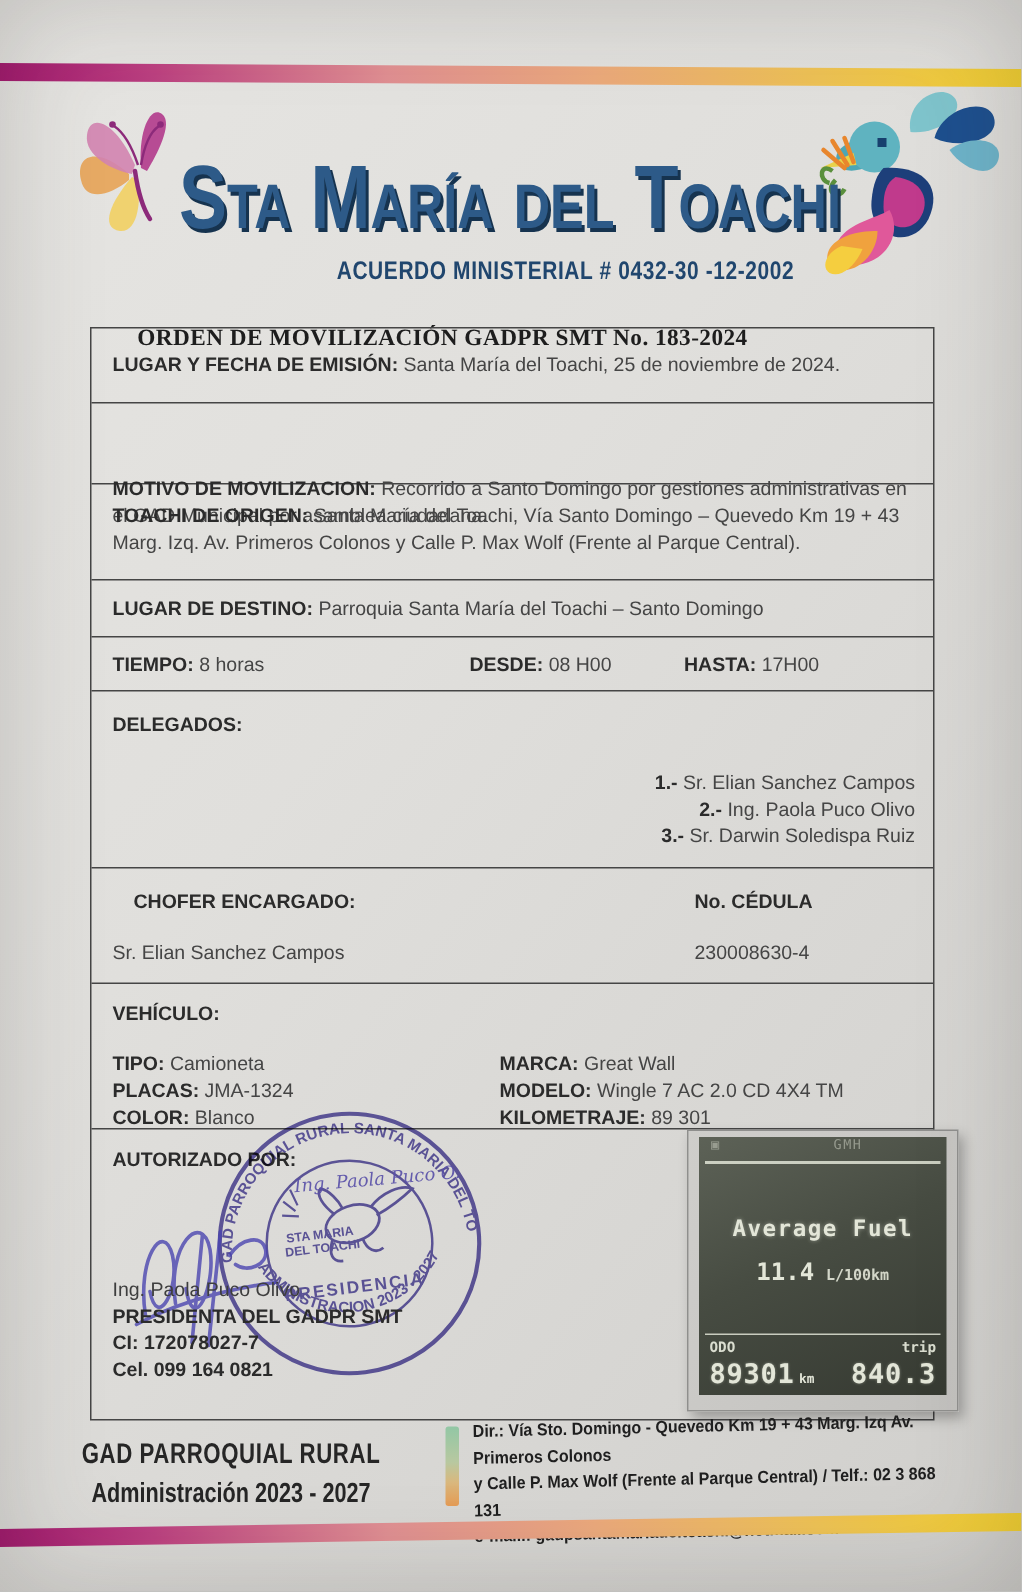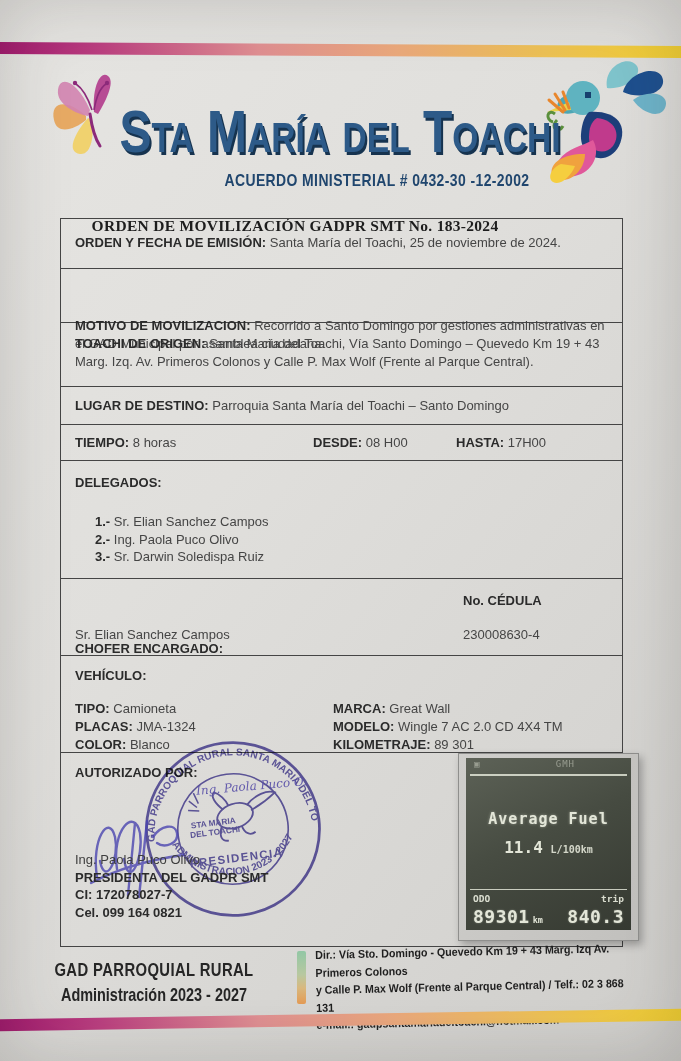--- a/index.html
+++ b/index.html
@@ -107,21 +107,21 @@
   </svg>
 
   <div class="logo-title">Sta María del Toachi</div>
   <div class="acuerdo">ACUERDO MINISTERIAL # 0432-30 -12-2002</div>
   <div class="doc-title">ORDEN DE MOVILIZACIÓN GADPR SMT No. 183-2024</div>
 
   <div class="form-table">
 
     <div class="trow pad" style="height:50px;">
       <div class="abs" style="top:16px;left:14px;right:10px;">
-        <b>ORDEN Y FECHA DE EMISIÓN:</b>
+        <b>LUGAR Y FECHA DE EMISIÓN:</b>
         <span>Santa María del Toachi, 25 de noviembre de 2024.</span>
       </div>
     </div>
 
     <div class="trow" style="height:54px;">
       <div class="abs" style="top:12px;left:14px;right:12px;line-height:17.5px;margin-top:36px;">
         <b>MOTIVO DE MOVILIZACION:</b>
         <span>Recorrido a Santo Domingo por gestiones administrativas en el GAD Municipal por asamblea ciudadana.</span>
       </div>
     </div>
@@ -148,31 +148,31 @@
       <div class="abs" style="top:10px;left:252px;">
         <b>DESDE:</b>
         <span>08 H00</span>
       </div>
       <div class="abs" style="top:10px;left:395px;">
         <b>HASTA:</b>
         <span>17H00</span>
       </div>
     </div>
 
-    <div class="trow" style="height:118px;">
+    <div class="trow" style="height:118px;text-align:right;">
       <div class="abs lbl" style="top:14px;left:14px;">DELEGADOS:</div>
       <div class="abs" style="top:52px;left:14px;right:12px;margin-left:20px;">
         <div class="list-line"><b>1.-</b> <span>Sr. Elian Sanchez Campos</span></div>
         <div class="list-line"><b>2.-</b> <span>Ing. Paola Puco Olivo</span></div>
         <div class="list-line"><b>3.-</b> <span>Sr. Darwin Soledispa Ruiz</span></div>
       </div>
     </div>
 
     <div class="trow" style="height:77px;">
-      <div class="abs lbl" style="top:14px;left:14px;margin-top:48px;">CHOFER ENCARGADO:</div>
+      <div class="abs lbl" style="top:14px;left:28px;">CHOFER ENCARGADO:</div>
       <div class="abs lbl" style="top:14px;left:402px;">No. CÉDULA</div>
       <div class="abs" style="top:48px;left:14px;">Sr. Elian Sanchez Campos</div>
       <div class="abs" style="top:48px;left:402px;">230008630-4</div>
     </div>
 
     <div class="trow" style="height:97px;">
       <div class="abs lbl" style="top:12px;left:14px;">VEHÍCULO:</div>
       <div class="abs" style="top:44px;left:14px;line-height:18px;">
         <div><b>TIPO:</b> <span>Camioneta</span></div>
         <div><b>PLACAS:</b> <span>JMA-1324</span></div>

